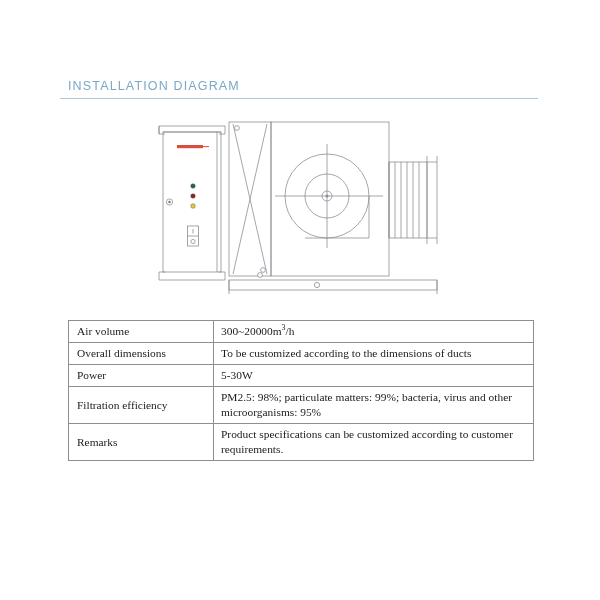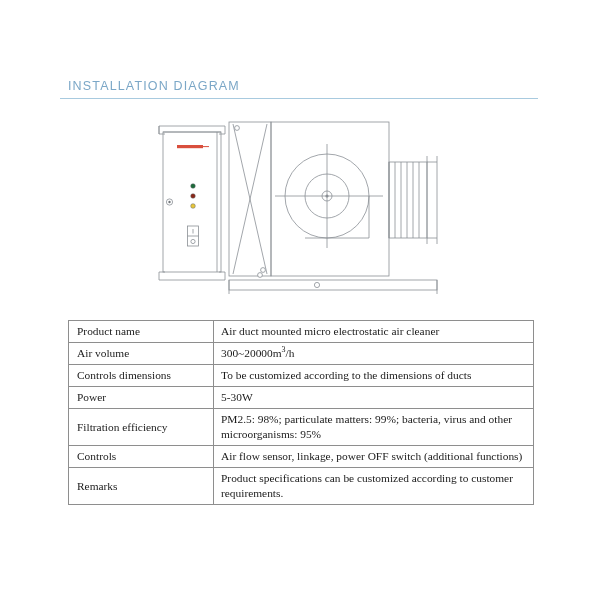--- a/index.html
+++ b/index.html
@@ -180,47 +180,39 @@
       </g>
 
     </g>
   </svg>
 </div>
 
 <div class="spec-table-wrap">
   <table class="spec-table">
     <tbody>
       <tr>
-        <td class="spec-label">Product name</td>
-        <td class="spec-value">Air duct mounted micro electrostatic air cleaner</td>
-      </tr>
-      <tr>
         <td class="spec-label">Air volume</td>
         <td class="spec-value"><span>300~20000m</span><span class="sup">3</span><span>/h</span></td>
       </tr>
       <tr>
-        <td class="spec-label">Controls dimensions</td>
+        <td class="spec-label">Overall dimensions</td>
         <td class="spec-value">To be customized according to the dimensions of ducts</td>
       </tr>
       <tr>
         <td class="spec-label">Power</td>
         <td class="spec-value">5-30W</td>
       </tr>
       <tr>
         <td class="spec-label">Filtration efficiency</td>
         <td class="spec-value">
           <div>PM2.5: 98%; particulate matters: 99%; bacteria, virus and other</div>
           <div>microorganisms: 95%</div>
         </td>
       </tr>
       <tr>
-        <td class="spec-label">Controls</td>
-        <td class="spec-value">Air flow sensor, linkage, power OFF switch (additional functions)</td>
-      </tr>
-      <tr>
         <td class="spec-label">Remarks</td>
         <td class="spec-value">
           <div>Product specifications can be customized according to customer</div>
           <div>requirements.</div>
         </td>
       </tr>
     </tbody>
   </table>
 </div>
 

